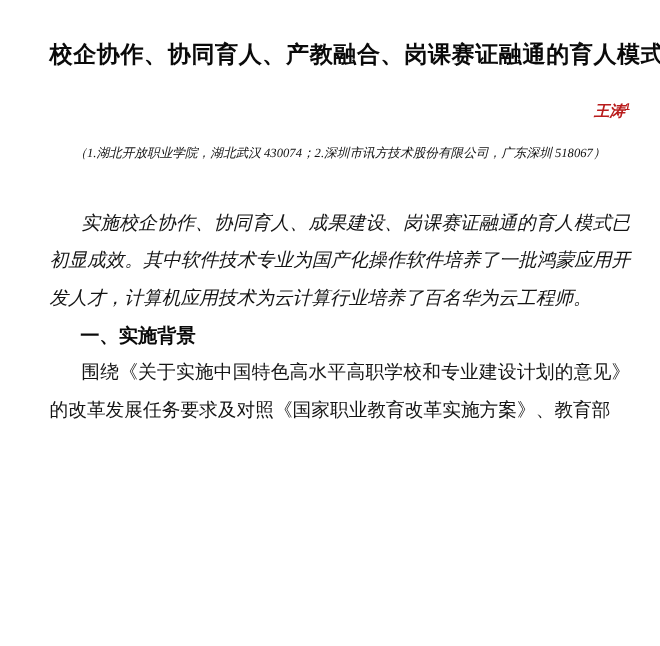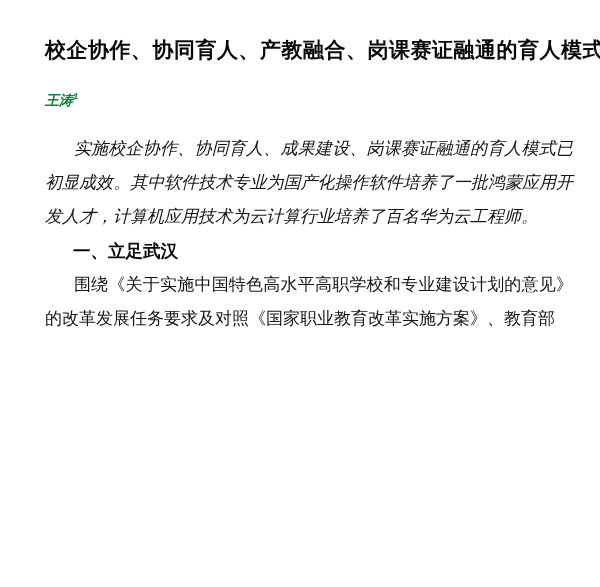--- a/index.html
+++ b/index.html
@@ -28,27 +28,27 @@
     font-size: 21px;
     line-height: 28px;
     text-align: center;
     letter-spacing: 0.5px;
     color: #0a0a0a;
     white-space: nowrap;
   }
   
   .author-line {
     margin: 0 0 20px 0;
-    font-family: Liberation Mono, monospace;
+    font-family: Liberation Sans, sans-serif;
     font-style: italic;
     font-weight: bold;
     font-size: 14px;
     line-height: 22px;
-    text-align: left;
-    color: #15803d;
+    text-align: right;
+    color: #b91c1c;
   }
   .author-line sup {
     font-size: 9px;
     vertical-align: super;
   }
   
   .affiliation-line {
     margin: 0 0 38px 0;
     font-family: "Liberation Serif", serif;
     font-style: italic;
@@ -96,23 +96,24 @@
 </head>
 <body>
 
 <div class="page">
   <div class="content">
 
     <h1 class="paper-title">校企协作、协同育人、产教融合、岗课赛证融通的育人模式</h1>
 
     <p class="author-line"><span>王涛</span><sup>1</sup></p>
 
+    <p class="affiliation-line">（1.湖北开放职业学院，湖北武汉 430074；2.深圳市讯方技术股份有限公司，广东深圳 518067）</p>
 
 
     <p class="para kaiti">实施校企协作、协同育人、成果建设、岗课赛证融通的育人模式已初显成效。其中软件技术专业为国产化操作软件培养了一批鸿蒙应用开发人才，计算机应用技术为云计算行业培养了百名华为云工程师。</p>
 
 
-    <h2 class="section-heading">一、立足武汉</h2>
+    <h2 class="section-heading">一、实施背景</h2>
 
     <p class="para song">围绕《关于实施中国特色高水平高职学校和专业建设计划的意见》的改革发展任务要求及对照《国家职业教育改革实施方案》、教育部</p>
 
   </div>
 </div>
 
 </body></html>

